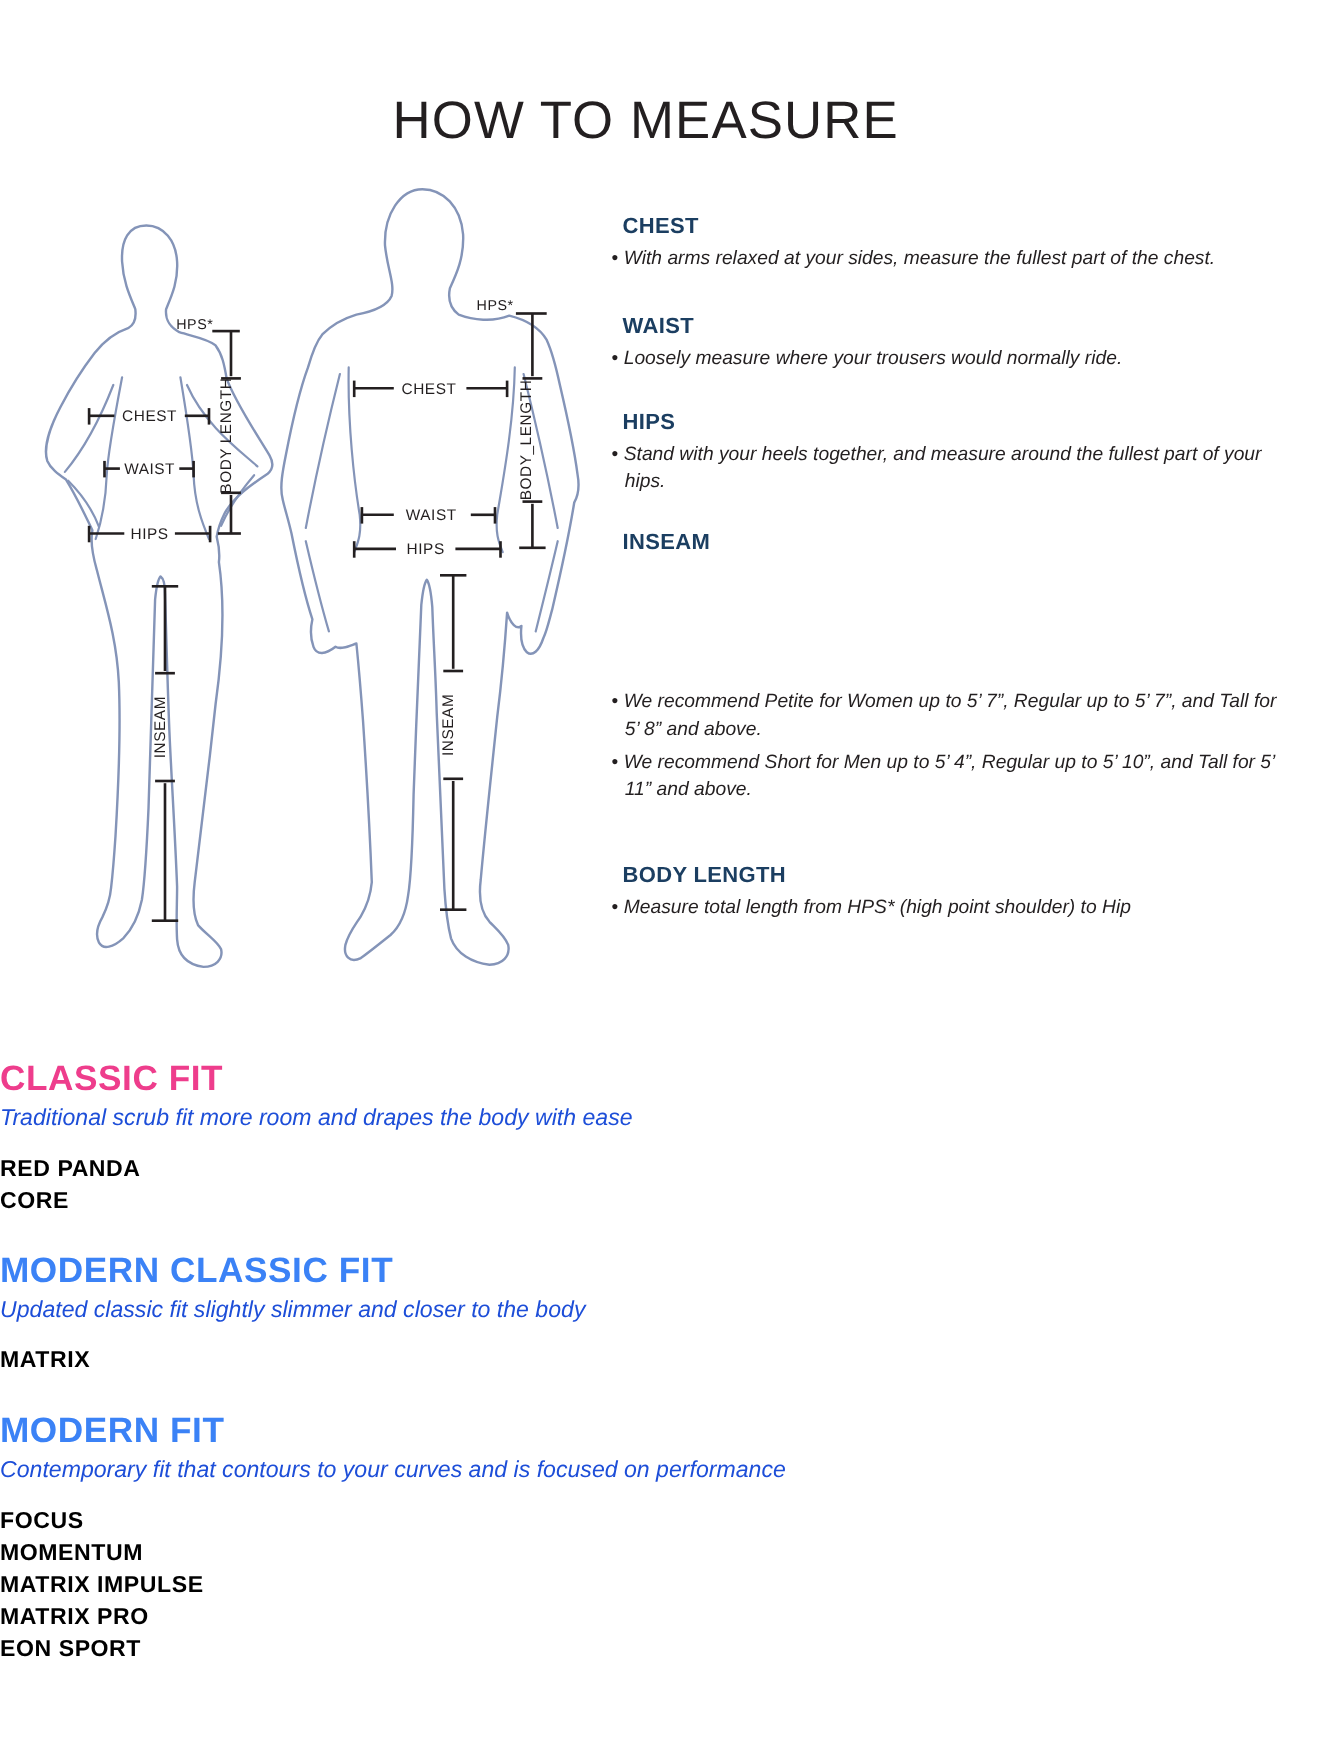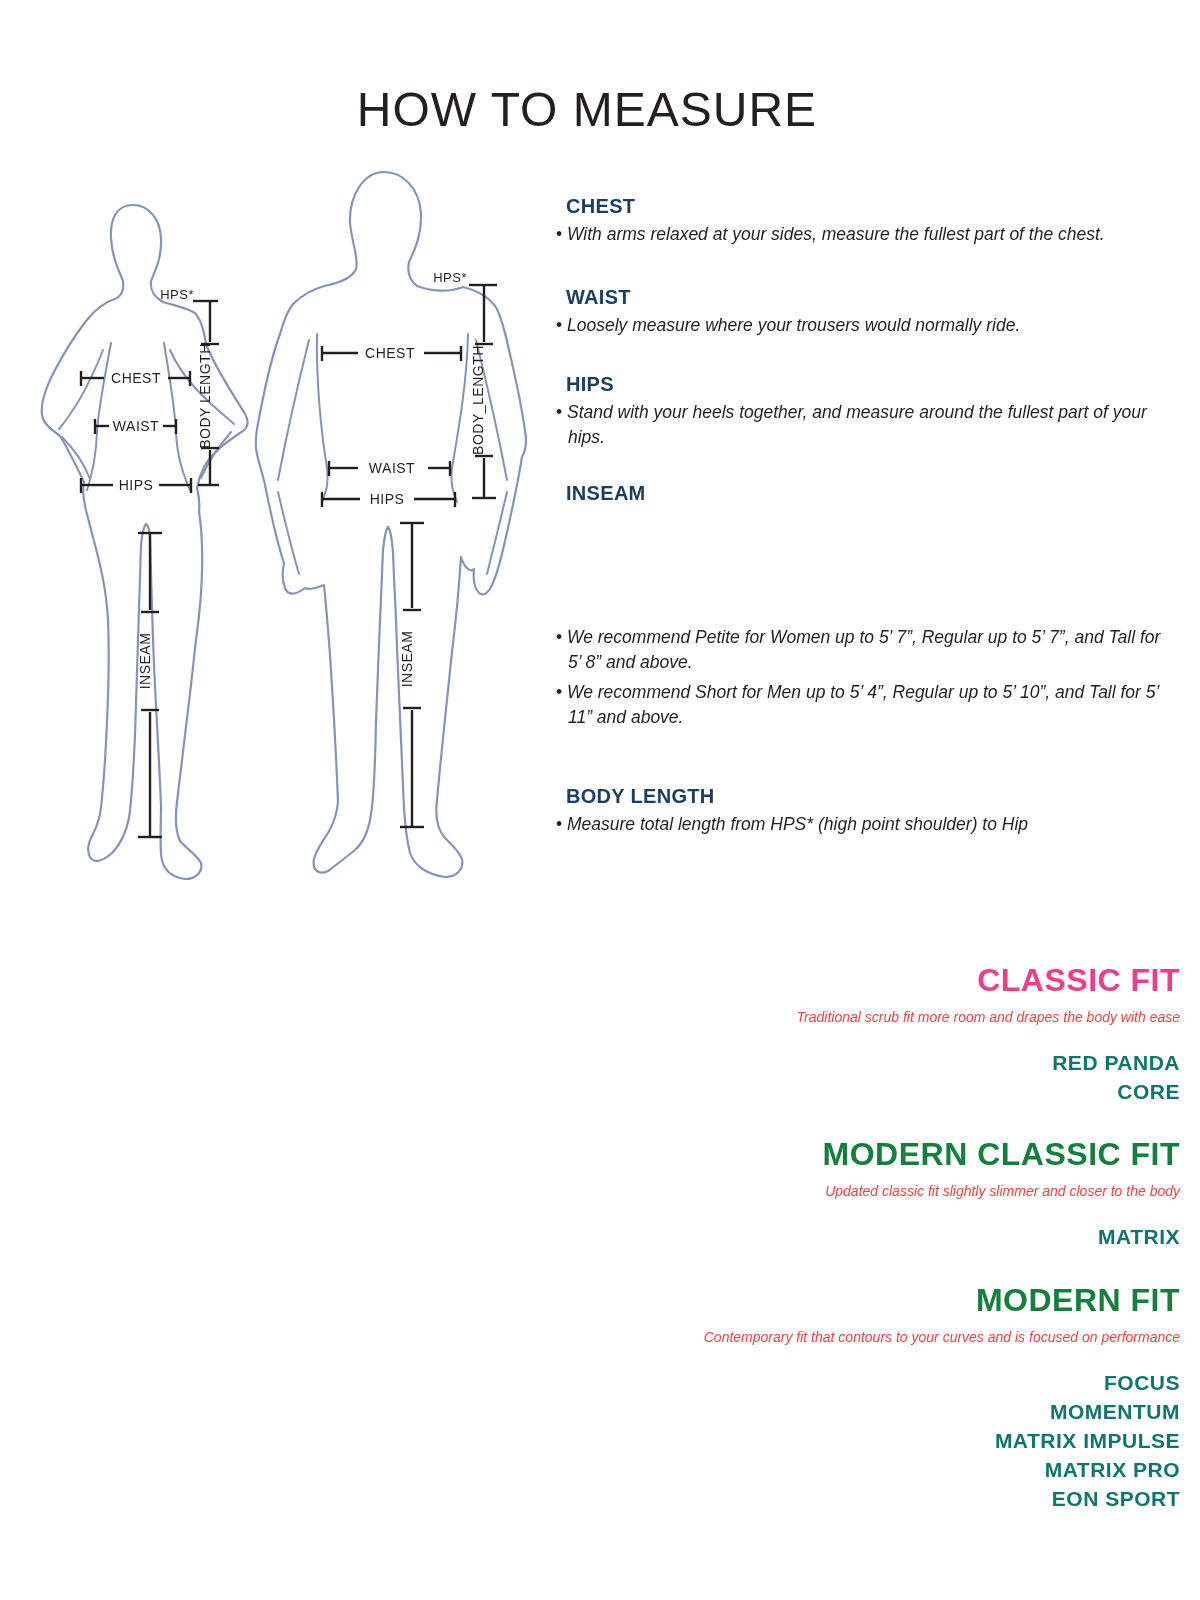--- a/index.html
+++ b/index.html
@@ -25,27 +25,27 @@
     margin:0;font-size:20px;line-height:22px;font-weight:700;color:#1b3e61;letter-spacing:0.3px;
     padding-left:10px;
   }
   .instr .bullets{margin-top:4px;}
   .instr .bullet{
     font-size:17.5px;line-height:25px;font-style:italic;color:#231f20;
     padding-left:12px;text-indent:-12px;margin-top:5px;
   }
   .instr .bullet::before{content:"\2022\00a0";font-style:normal;}
   
-  .fit{position:absolute;left:0;width:1200px;box-sizing:border-box;padding-right:20px;text-align:right;}
+  .fit{position:absolute;left:0;width:1200px;box-sizing:border-box;padding-right:8px;text-align:left;}
   .fit h2{margin:0;font-size:32px;line-height:36px;font-weight:700;letter-spacing:0.5px;}
   .fit.classic h2{color:#ee3d8c;}
-  .fit.green h2{color:#15803d;}
-  .fit .desc{margin-top:8px;font-size:14px;line-height:22px;font-style:italic;color:#ef4444;}
+  .fit.green h2{color:#3b82f6;}
+  .fit .desc{margin-top:8px;font-size:21px;line-height:22px;font-style:italic;color:#1d4ed8;}
   .fit .products{margin-top:20px;}
-  .fit .product{font-size:21px;line-height:29px;font-weight:700;color:#0f766e;letter-spacing:0.5px;}
+  .fit .product{font-size:21px;line-height:29px;font-weight:700;color:#000000;letter-spacing:0.5px;}
 </style>
 </head>
 <body>
 
 <div class="page">
 
   <h1 class="page-title">HOW TO MEASURE</h1>
 
   <svg class="figures" width="560" height="740" viewBox="0 0 560 740" xmlns="http://www.w3.org/2000/svg">
 

